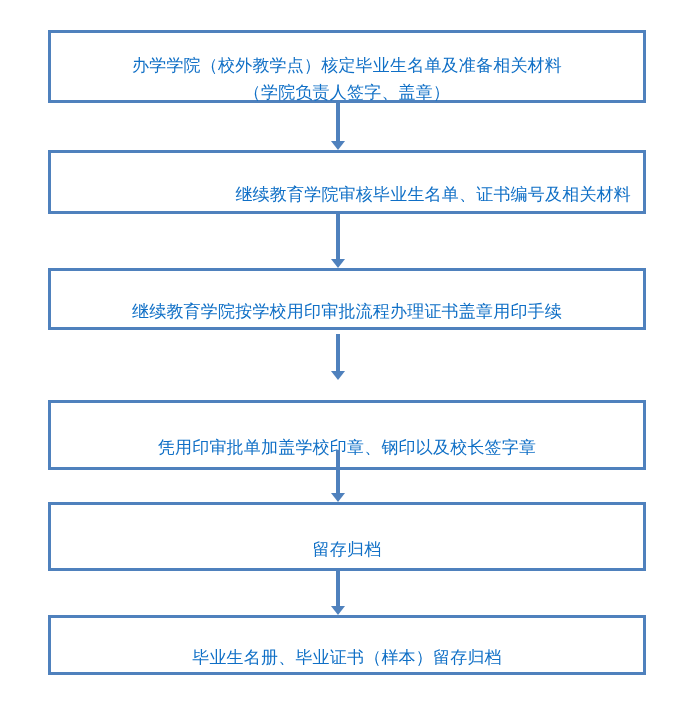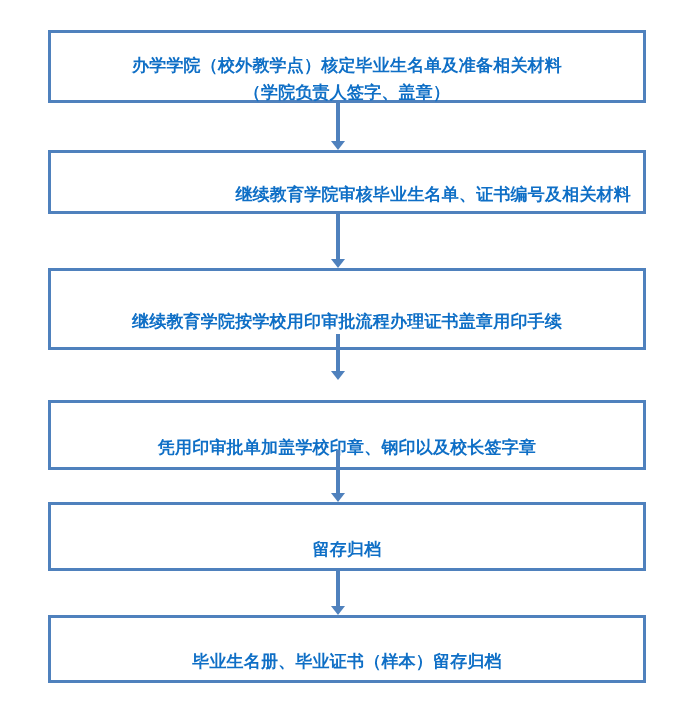--- a/index.html
+++ b/index.html
@@ -28,36 +28,36 @@
     border: 3px solid #4F81BD;
     background: #FFFFFF;
     display: flex;
     align-items: center;
     justify-content: center;
     text-align: center;
   }
 
   .node-label {
     color: #0F6FC6;
-    font-weight: bold;
+    font-weight: normal;
     font-size: 17px;
     line-height: 27px;
     letter-spacing: 0.2px;
     white-space: pre-line;
     padding: 0 12px;
     margin-top: 25px;
   }
 
   
   .node-1 { top: 30px;  height: 73px; }
   .node-2 { top: 150px; height: 64px; justify-content: flex-end; }
-  .node-3 { top: 268px; height: 82px; }
+  .node-3 { top: 268px; height: 62px; }
   .node-4 { top: 400px; height: 70px; }
   .node-5 { top: 502px; height: 69px; }
-  .node-6 { top: 615px; height: 68px; }
+  .node-6 { top: 615px; height: 60px; }
 
   
   .connector {
     position: absolute;
     left: 331px;
     width: 14px;
   }
   .connector .stem {
     position: absolute;
     left: 5px;

